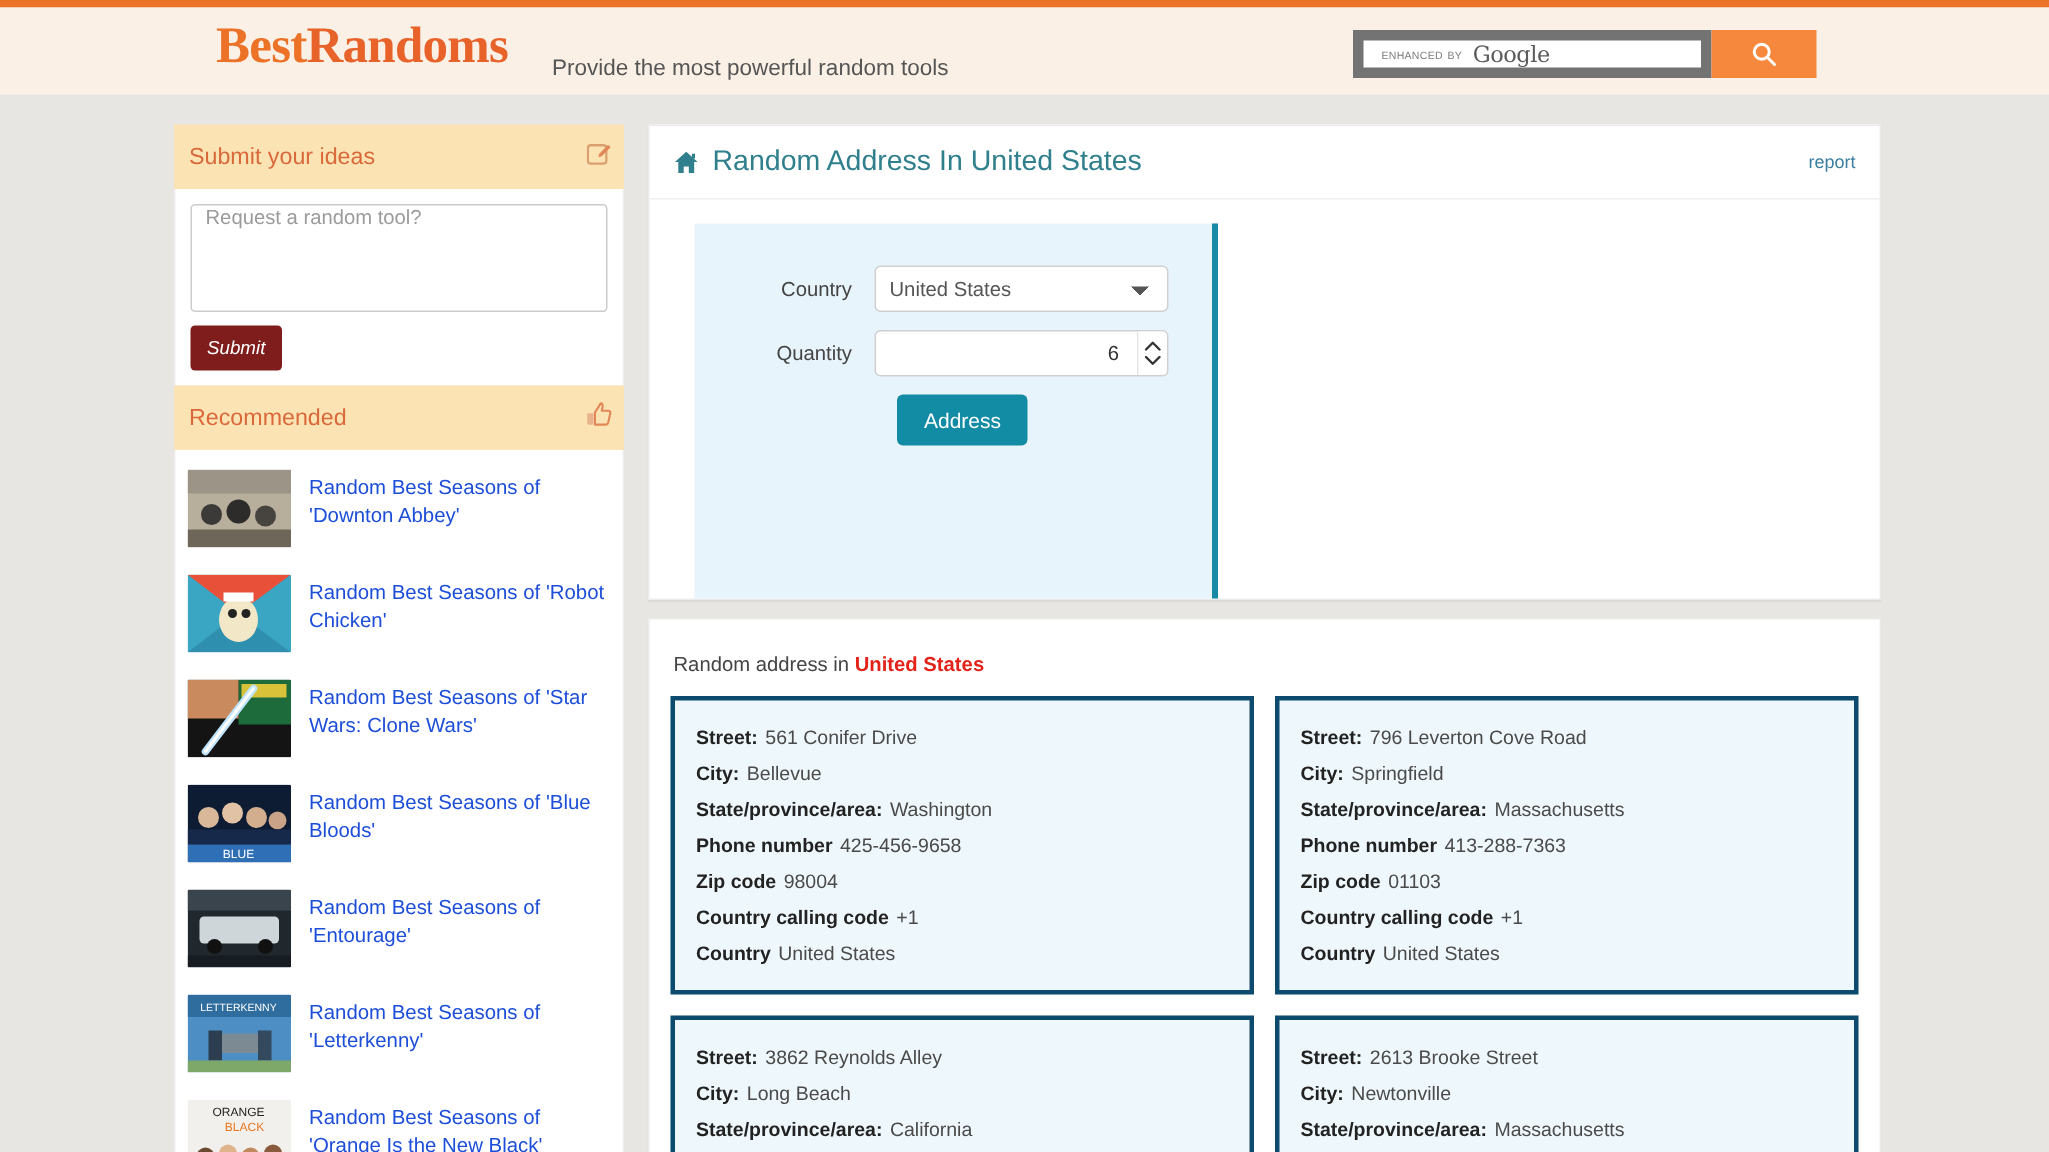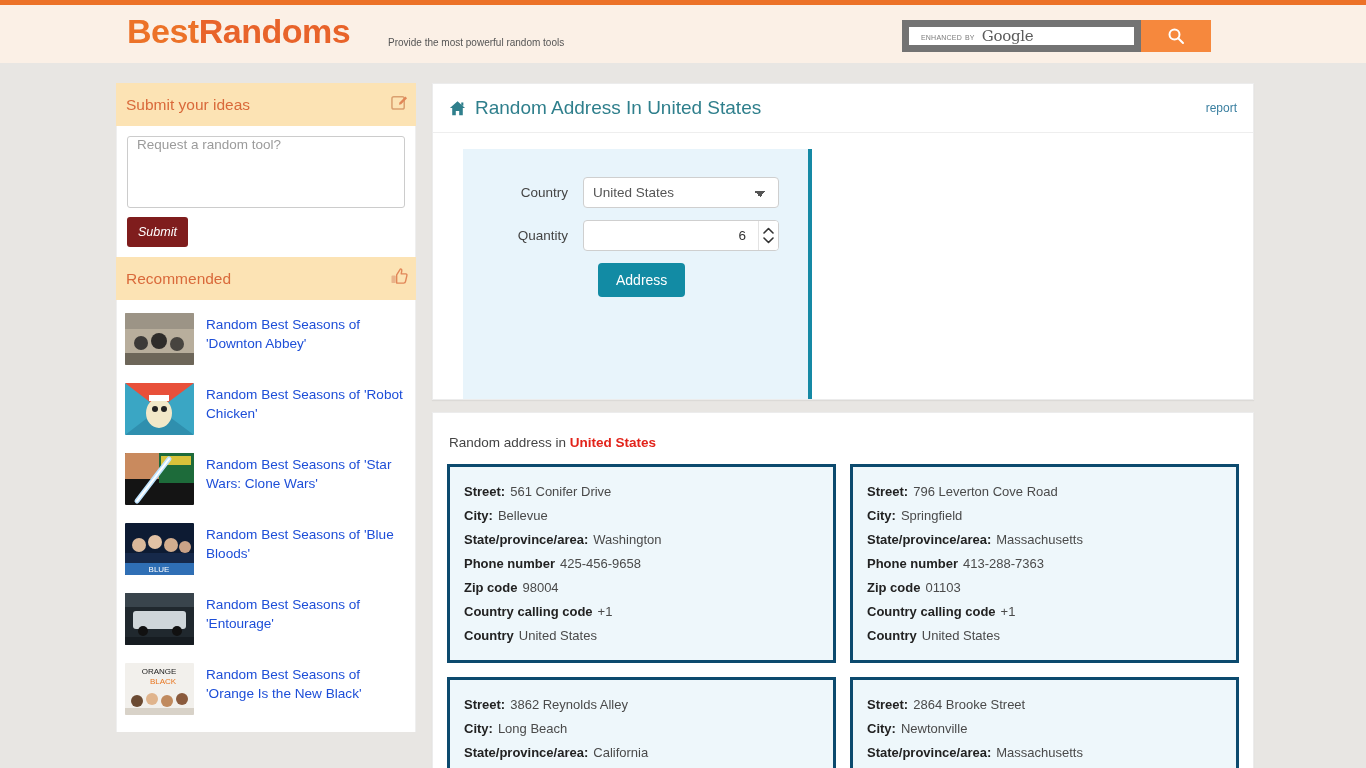--- a/index.html
+++ b/index.html
@@ -18,30 +18,31 @@
 
   
   .header {
     height: 58px; background: #fbf0e6;
     position: relative;
   }
   .header-inner {
     width: 1366px; height: 58px; position: relative;
   }
   .brand {
-    position: absolute; left: 127px; top: 7px;
+    position: absolute; left: 144px; top: 7px;
     font-size: 34px; font-weight: bold;
     letter-spacing: -0.5px;
     white-space: nowrap;
+    font-family: Liberation Serif, serif;
   }
   .brand .b-best { color: #ec7228; }
   .brand .b-randoms { color: #e8632a; }
   .tagline {
-    position: absolute; left: 388px; top: 32px;
-    font-size: 10px; color: #555;
+    position: absolute; left: 368px; top: 32px;
+    font-size: 15px; color: #555;
     white-space: nowrap;
   }
   .search-wrap {
     position: absolute; left: 902px; top: 15px;
     display: flex; align-items: stretch;
   }
   .search-box {
     width: 239px; height: 32px;
     background: #fff;
     border: 7px solid #737373;
@@ -418,20 +419,34 @@
               <rect y="0" width="69" height="14" fill="#39444c"></rect>
               <rect x="8" y="18" width="53" height="18" rx="3" fill="#cfd6da"></rect>
               <circle cx="18" cy="38" r="5" fill="#111"></circle>
               <circle cx="52" cy="38" r="5" fill="#111"></circle>
               <rect y="44" width="69" height="8" fill="#161c21"></rect>
             </svg>
         </span>
         <span class="rec-title">Random Best Seasons of 'Entourage'</span>
       </div>
 
+      <div class="rec-item">
+        <span class="rec-thumb">
+          <svg viewBox="0 0 69 52">
+              <rect width="69" height="52" fill="#4d8fc4"></rect>
+              <rect y="0" width="69" height="15" fill="#2f6d9f"></rect>
+              <text x="34" y="11" font-size="7" fill="#fff" text-anchor="middle" font-family="sans-serif">LETTERKENNY</text>
+              <rect x="20" y="26" width="30" height="13" fill="#7c8a93"></rect>
+              <rect x="14" y="24" width="9" height="20" fill="#2c3e50"></rect>
+              <rect x="47" y="24" width="9" height="20" fill="#34495e"></rect>
+              <rect y="44" width="69" height="8" fill="#7da86a"></rect>
+            </svg>
+        </span>
+        <span class="rec-title">Random Best Seasons of 'Letterkenny'</span>
+      </div>
 
       <div class="rec-item">
         <span class="rec-thumb">
           <svg viewBox="0 0 69 52">
               <rect width="69" height="52" fill="#f2f0ec"></rect>
               <text x="34" y="11" font-size="8" fill="#222" text-anchor="middle" font-family="sans-serif">ORANGE</text>
               <text x="38" y="21" font-size="8" fill="#e8761f" text-anchor="middle" font-family="sans-serif">BLACK</text>
               <circle cx="12" cy="38" r="6" fill="#6b4a32"></circle>
               <circle cx="27" cy="36" r="6" fill="#e0b48c"></circle>
               <circle cx="42" cy="38" r="6" fill="#c08a5e"></circle>
@@ -521,21 +536,21 @@
         </div>
 
         <div class="addr-card">
           <div class="addr-line"><b>Street:</b><span class="val">3862 Reynolds Alley</span></div>
           <div class="addr-line"><b>City:</b><span class="val">Long Beach</span></div>
           <div class="addr-line"><b>State/province/area:</b><span class="val">California</span></div>
           <div class="addr-line"><b>Phone number</b><span class="val">562-319-6789</span></div>
         </div>
 
         <div class="addr-card">
-          <div class="addr-line"><b>Street:</b><span class="val">2864 Brooke Street</span></div>
+          <div class="addr-line"><b>Street:</b><span class="val">2613 Brooke Street</span></div>
           <div class="addr-line"><b>City:</b><span class="val">Newtonville</span></div>
           <div class="addr-line"><b>State/province/area:</b><span class="val">Massachusetts</span></div>
           <div class="addr-line"><b>Phone number</b><span class="val">713-656-8973</span></div>
         </div>
 
       </div>
     </div>
 
   </div>
 </div>

